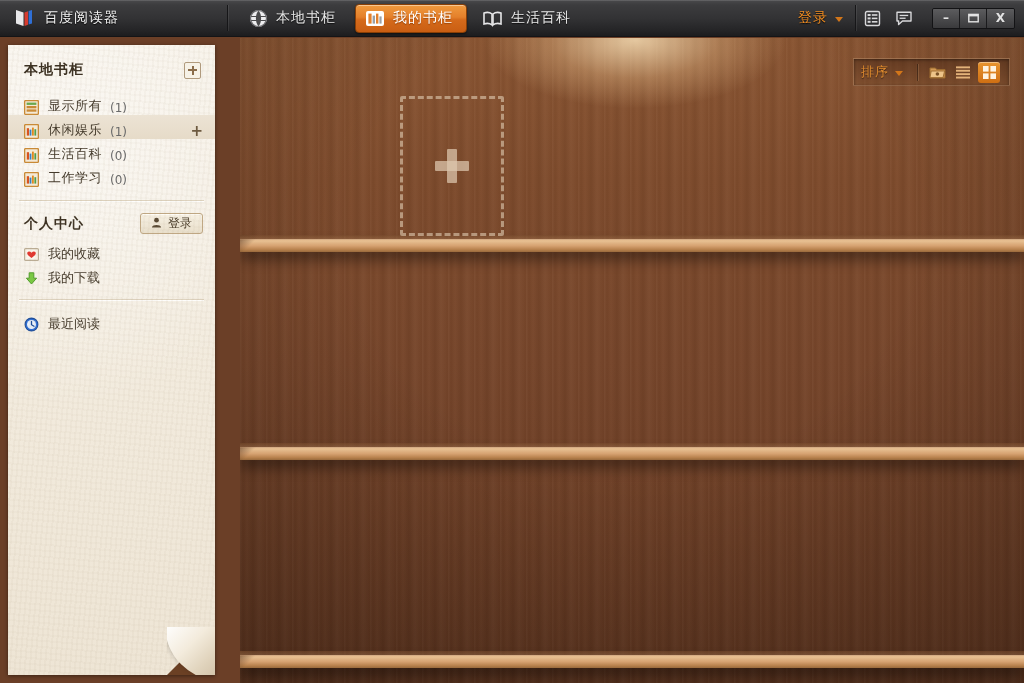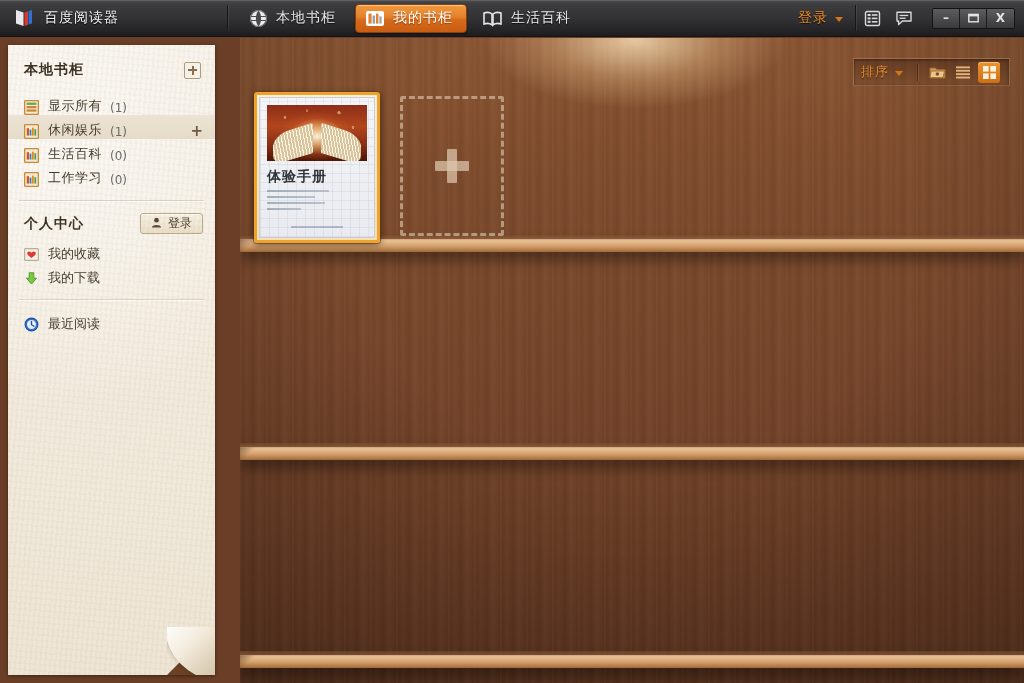--- a/index.html
+++ b/index.html
@@ -522,38 +522,20 @@
       <div class="vbtn on">
         <svg width="15" height="15" viewBox="0 0 15 15">
           <rect x="1" y="1" width="5.6" height="5.6" fill="#fff3e0"></rect>
           <rect x="8.4" y="1" width="5.6" height="5.6" fill="#fff3e0"></rect>
           <rect x="1" y="8.4" width="5.6" height="5.6" fill="#fff3e0"></rect>
           <rect x="8.4" y="8.4" width="5.6" height="5.6" fill="#fff3e0"></rect>
         </svg>
       </div>
     </div>
 
-    <div class="book" style="left:14px; top:54px;">
-      <div class="cover">
-        <div class="cover-img">
-          <span class="pagesL"></span>
-          <span class="pagesR"></span>
-        </div>
-        <div class="cover-title">体验手册</div>
-        <div class="cover-lines">
-          <i style="width:62%"></i>
-            <i style="width:48%"></i>
-            <i style="width:58%"></i>
-            <i style="width:34%"></i>
-        </div>
-        <div class="cover-foot">
-            <i></i>
-          </div>
-      </div>
-    </div>
 
     <div class="addslot" style="left:160px; top:58px;">
       <span class="p"></span>
     </div>
 
     <div class="board" style="top:201px;">
         <span class="lip"></span>
       </div>
     <div class="board" style="top:409px;">
         <span class="lip"></span>

